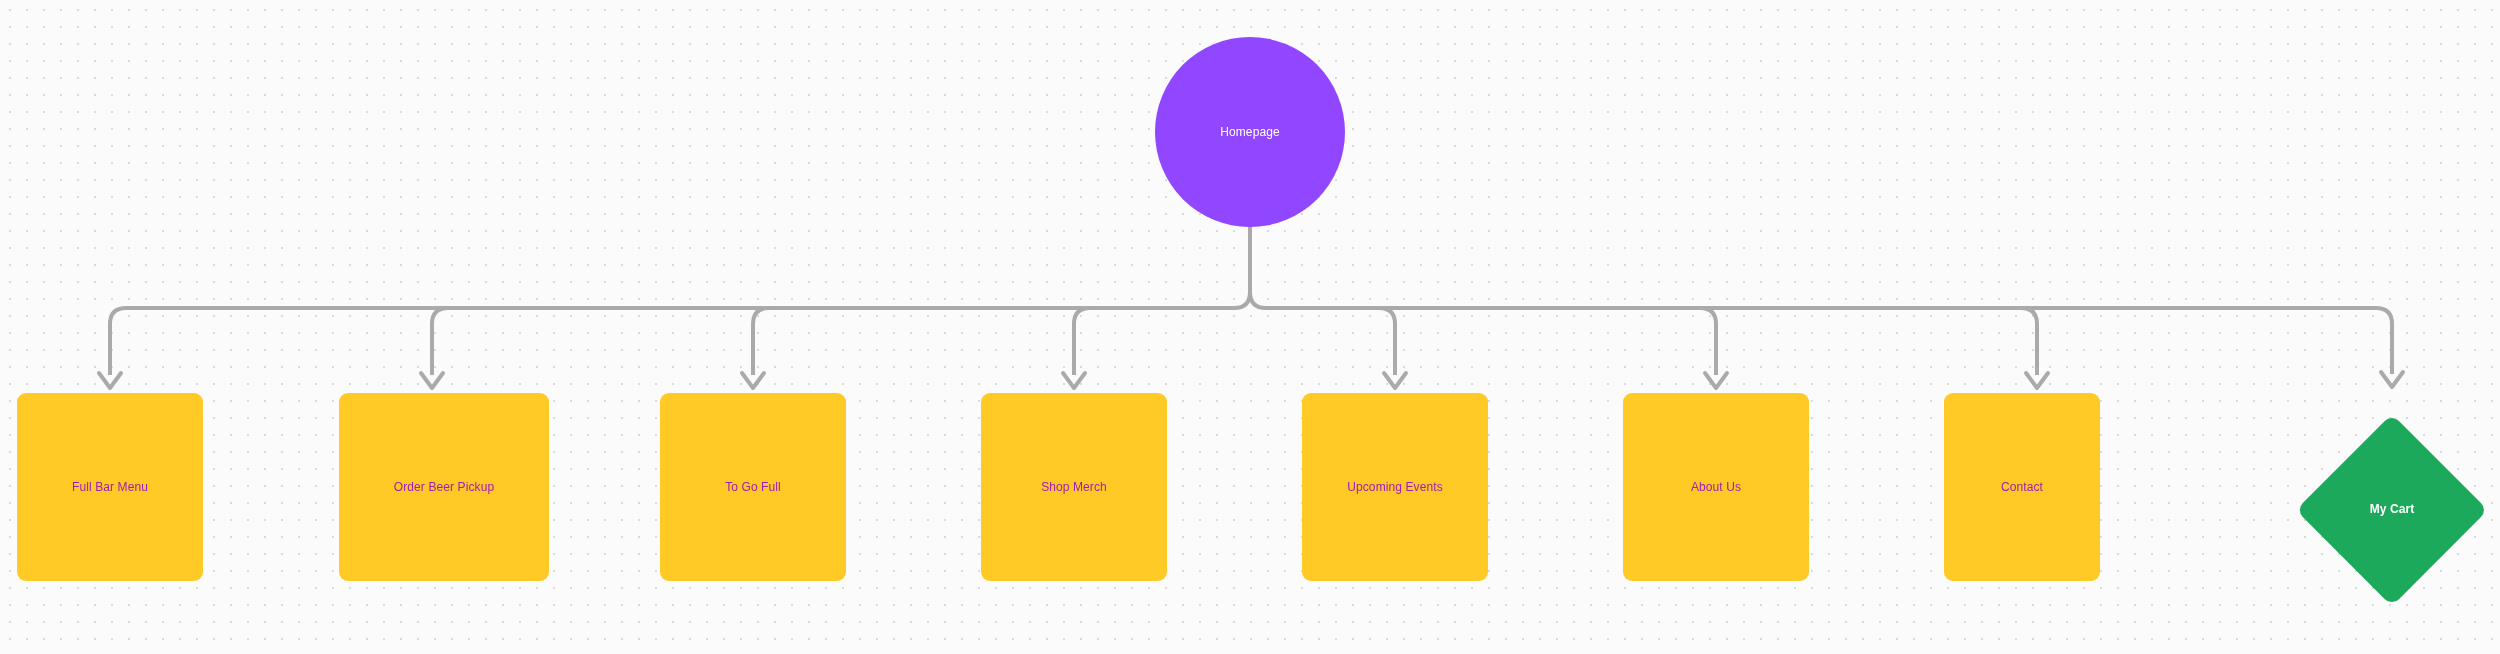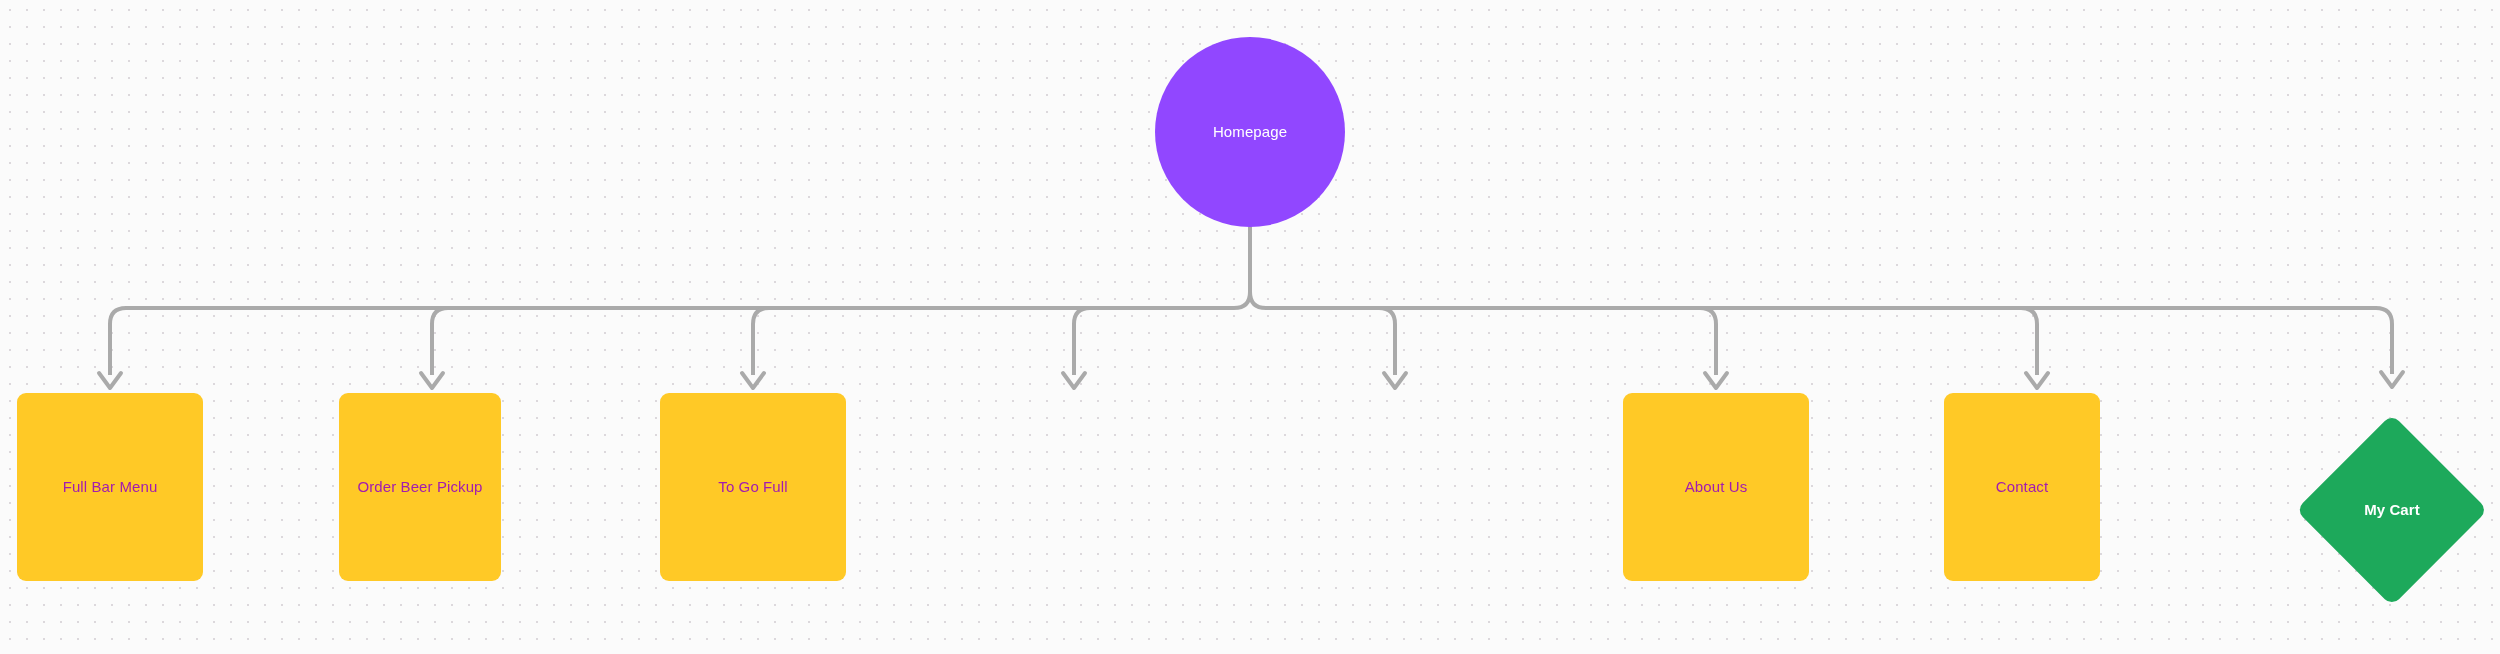--- a/index.html
+++ b/index.html
@@ -36,21 +36,21 @@
   .node {
     position: absolute;
     box-sizing: border-box;
     display: flex;
     align-items: center;
     justify-content: center;
     text-align: center;
   }
 
   .node-label {
-    font-size: 15px;
+    font-size: 12px;
     line-height: 1.25;
     letter-spacing: 0.1px;
     white-space: nowrap;
     user-select: none;
   }
 
   
   .node-circle {
     border-radius: 50%;
   }
@@ -123,29 +123,35 @@
     </svg>
 
   <div class="node node-circle" id="node-homepage" style="left: 1155px; top: 37px; width: 190px; height: 190px; background: rgb(145, 71, 255);">
     <span class="node-label">Homepage</span>
   </div>
 
   <div class="node node-box" id="node-full-bar-menu" style="left: 17px; top: 393px; width: 186px; height: 188px; background: rgb(255, 201, 38);">
     <span class="node-label">Full Bar Menu</span>
   </div>
 
-  <div class="node node-box" id="node-order-beer-pickup" style="left: 339px; top: 393px; width: 162px; height: 188px; background: rgb(255, 201, 38);">
+  <div class="node node-box" id="node-order-beer-pickup" style="left: 339px; top: 393px; width: 210px; height: 188px; background: rgb(255, 201, 38);">
     <span class="node-label">Order Beer Pickup</span>
   </div>
 
   <div class="node node-box" id="node-to-go-menu" style="left: 660px; top: 393px; width: 186px; height: 188px; background: rgb(255, 201, 38);">
     <span class="node-label">To Go Full</span>
   </div>
 
+  <div class="node node-box" id="node-shop-merch" style="left: 981px; top: 393px; width: 186px; height: 188px; background: rgb(255, 201, 38);">
+    <span class="node-label">Shop Merch</span>
+  </div>
 
+  <div class="node node-box" id="node-upcoming-events" style="left: 1302px; top: 393px; width: 186px; height: 188px; background: rgb(255, 201, 38);">
+    <span class="node-label">Upcoming Events</span>
+  </div>
 
   <div class="node node-box" id="node-about-us" style="left: 1623px; top: 393px; width: 186px; height: 188px; background: rgb(255, 201, 38);">
     <span class="node-label">About Us</span>
   </div>
 
   <div class="node node-box" id="node-contact" style="left: 1944px; top: 393px; width: 156px; height: 188px; background: rgb(255, 201, 38);">
     <span class="node-label">Contact</span>
   </div>
 
   <div class="node-diamond-wrap" id="node-my-cart" style="width: 135.765px; height: 135.765px; left: 2324.12px; top: 442px; font-weight: bold;">

